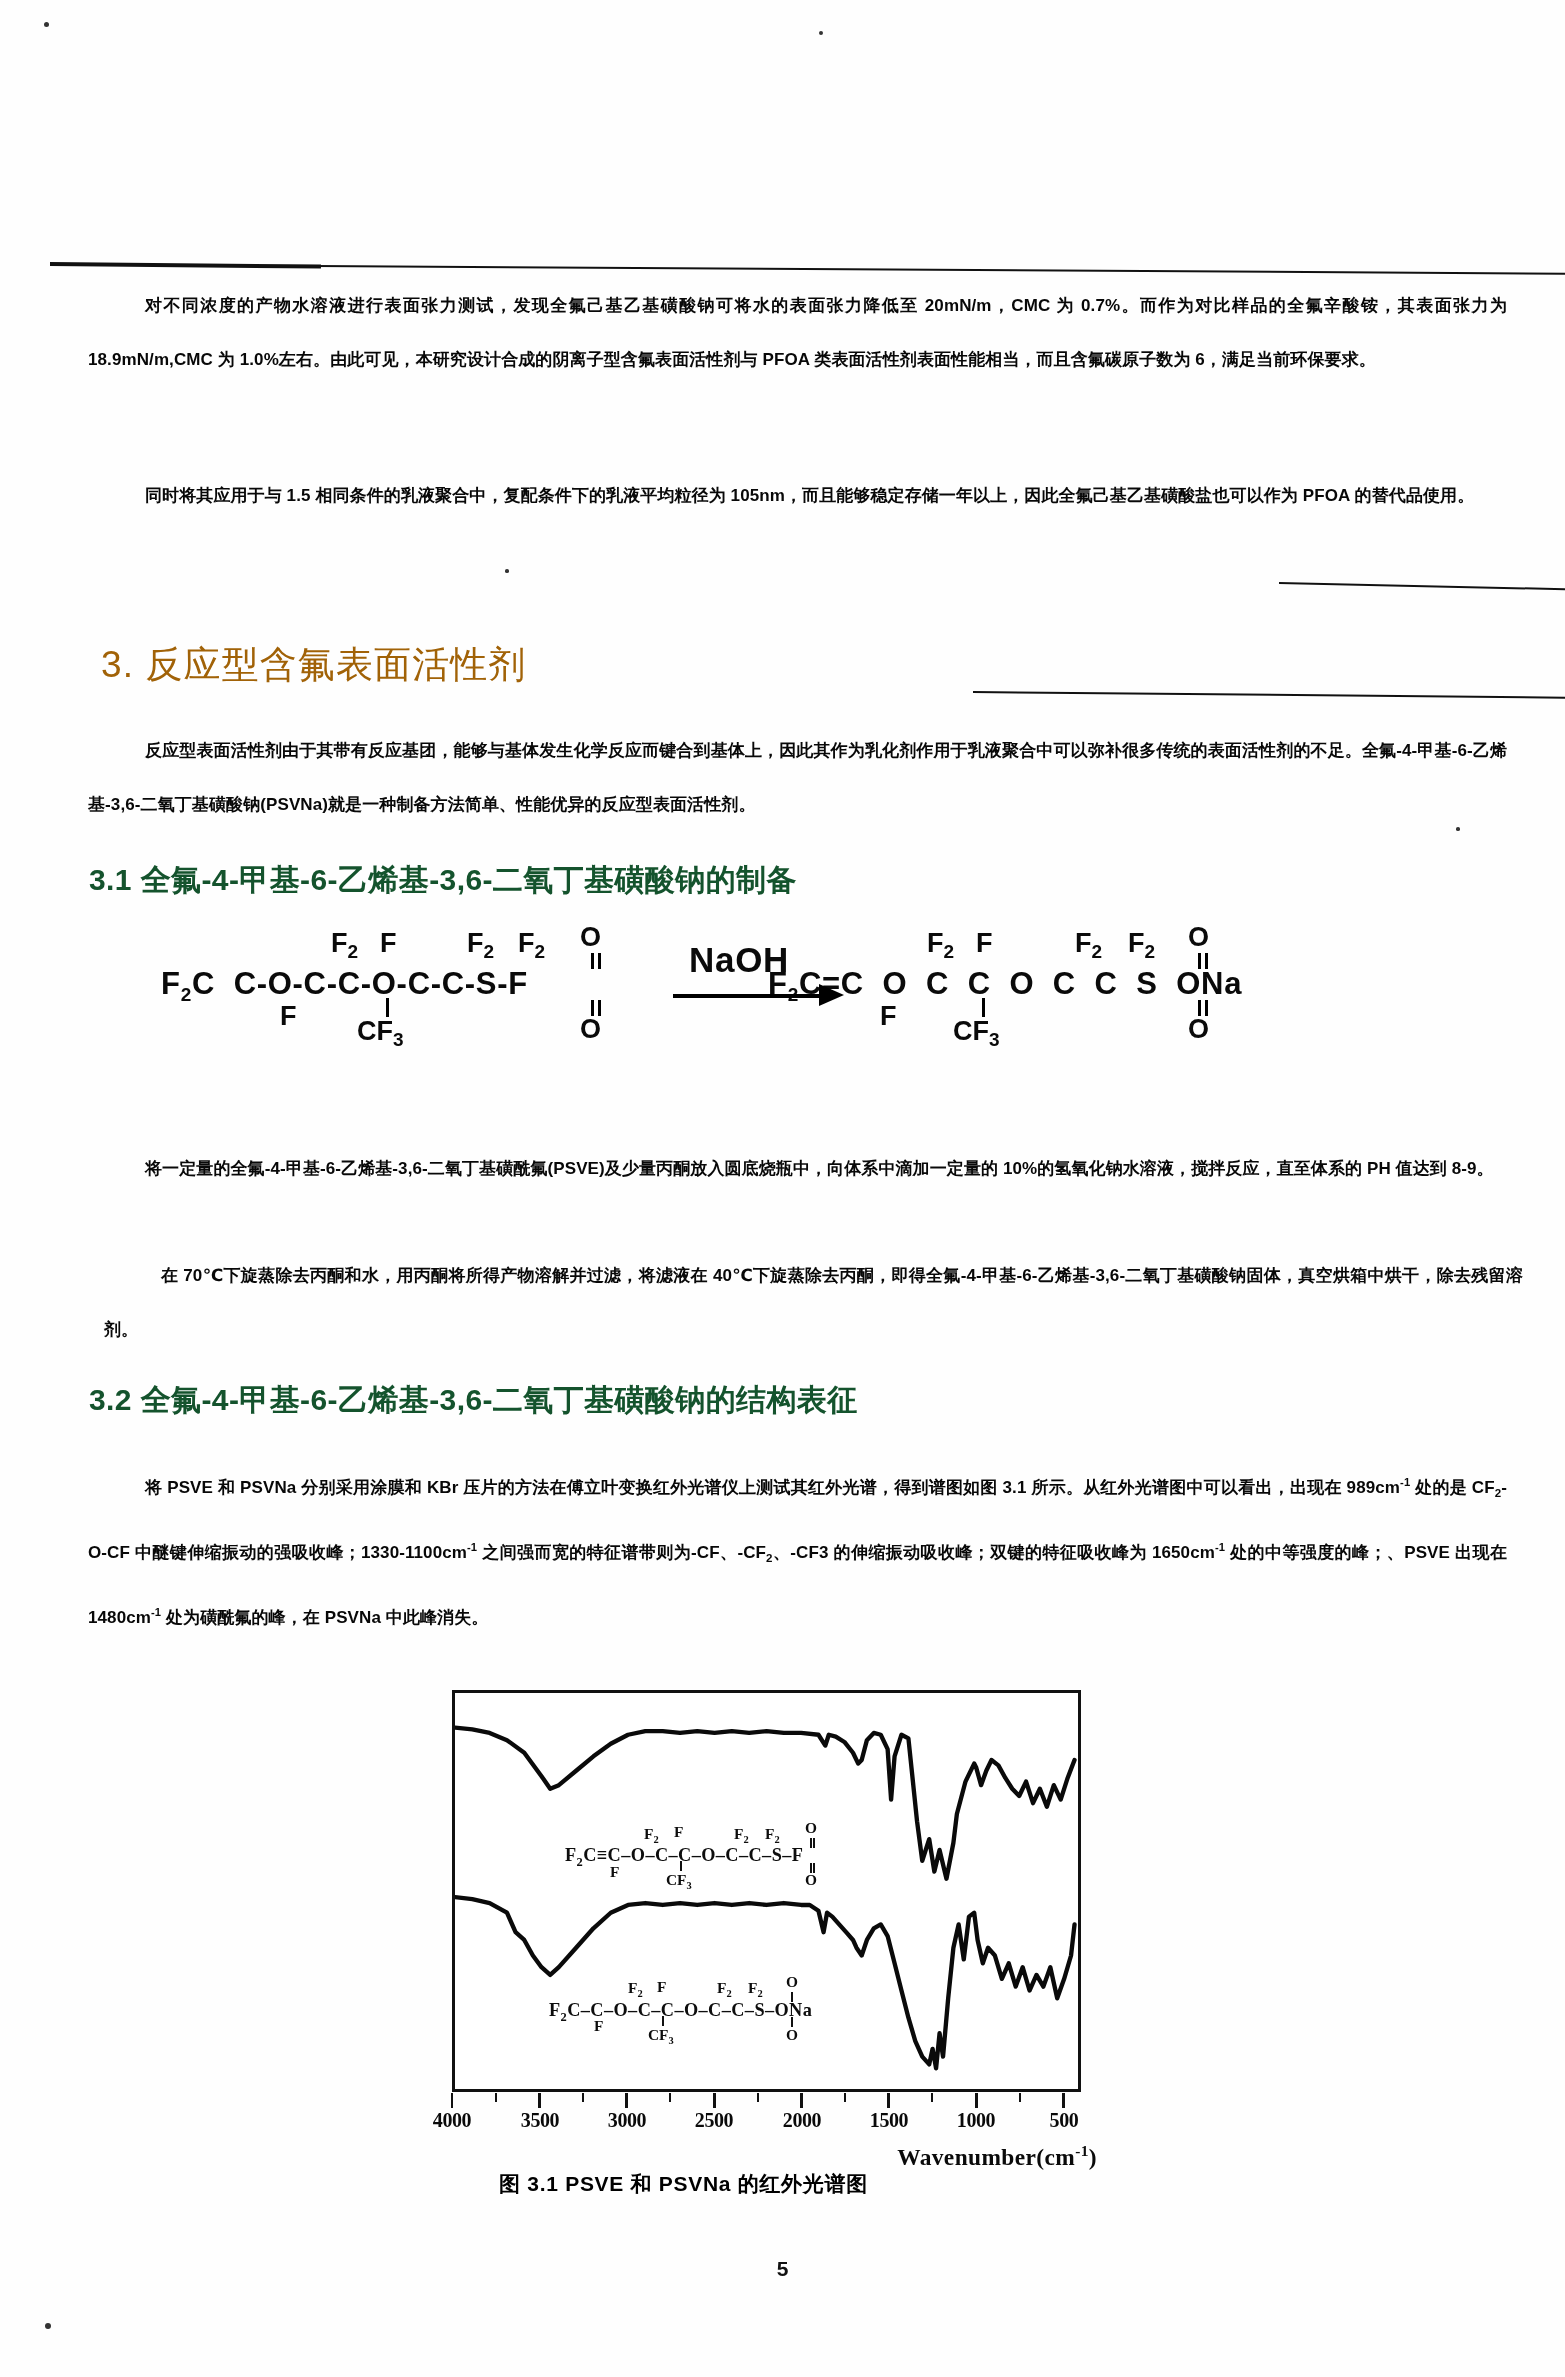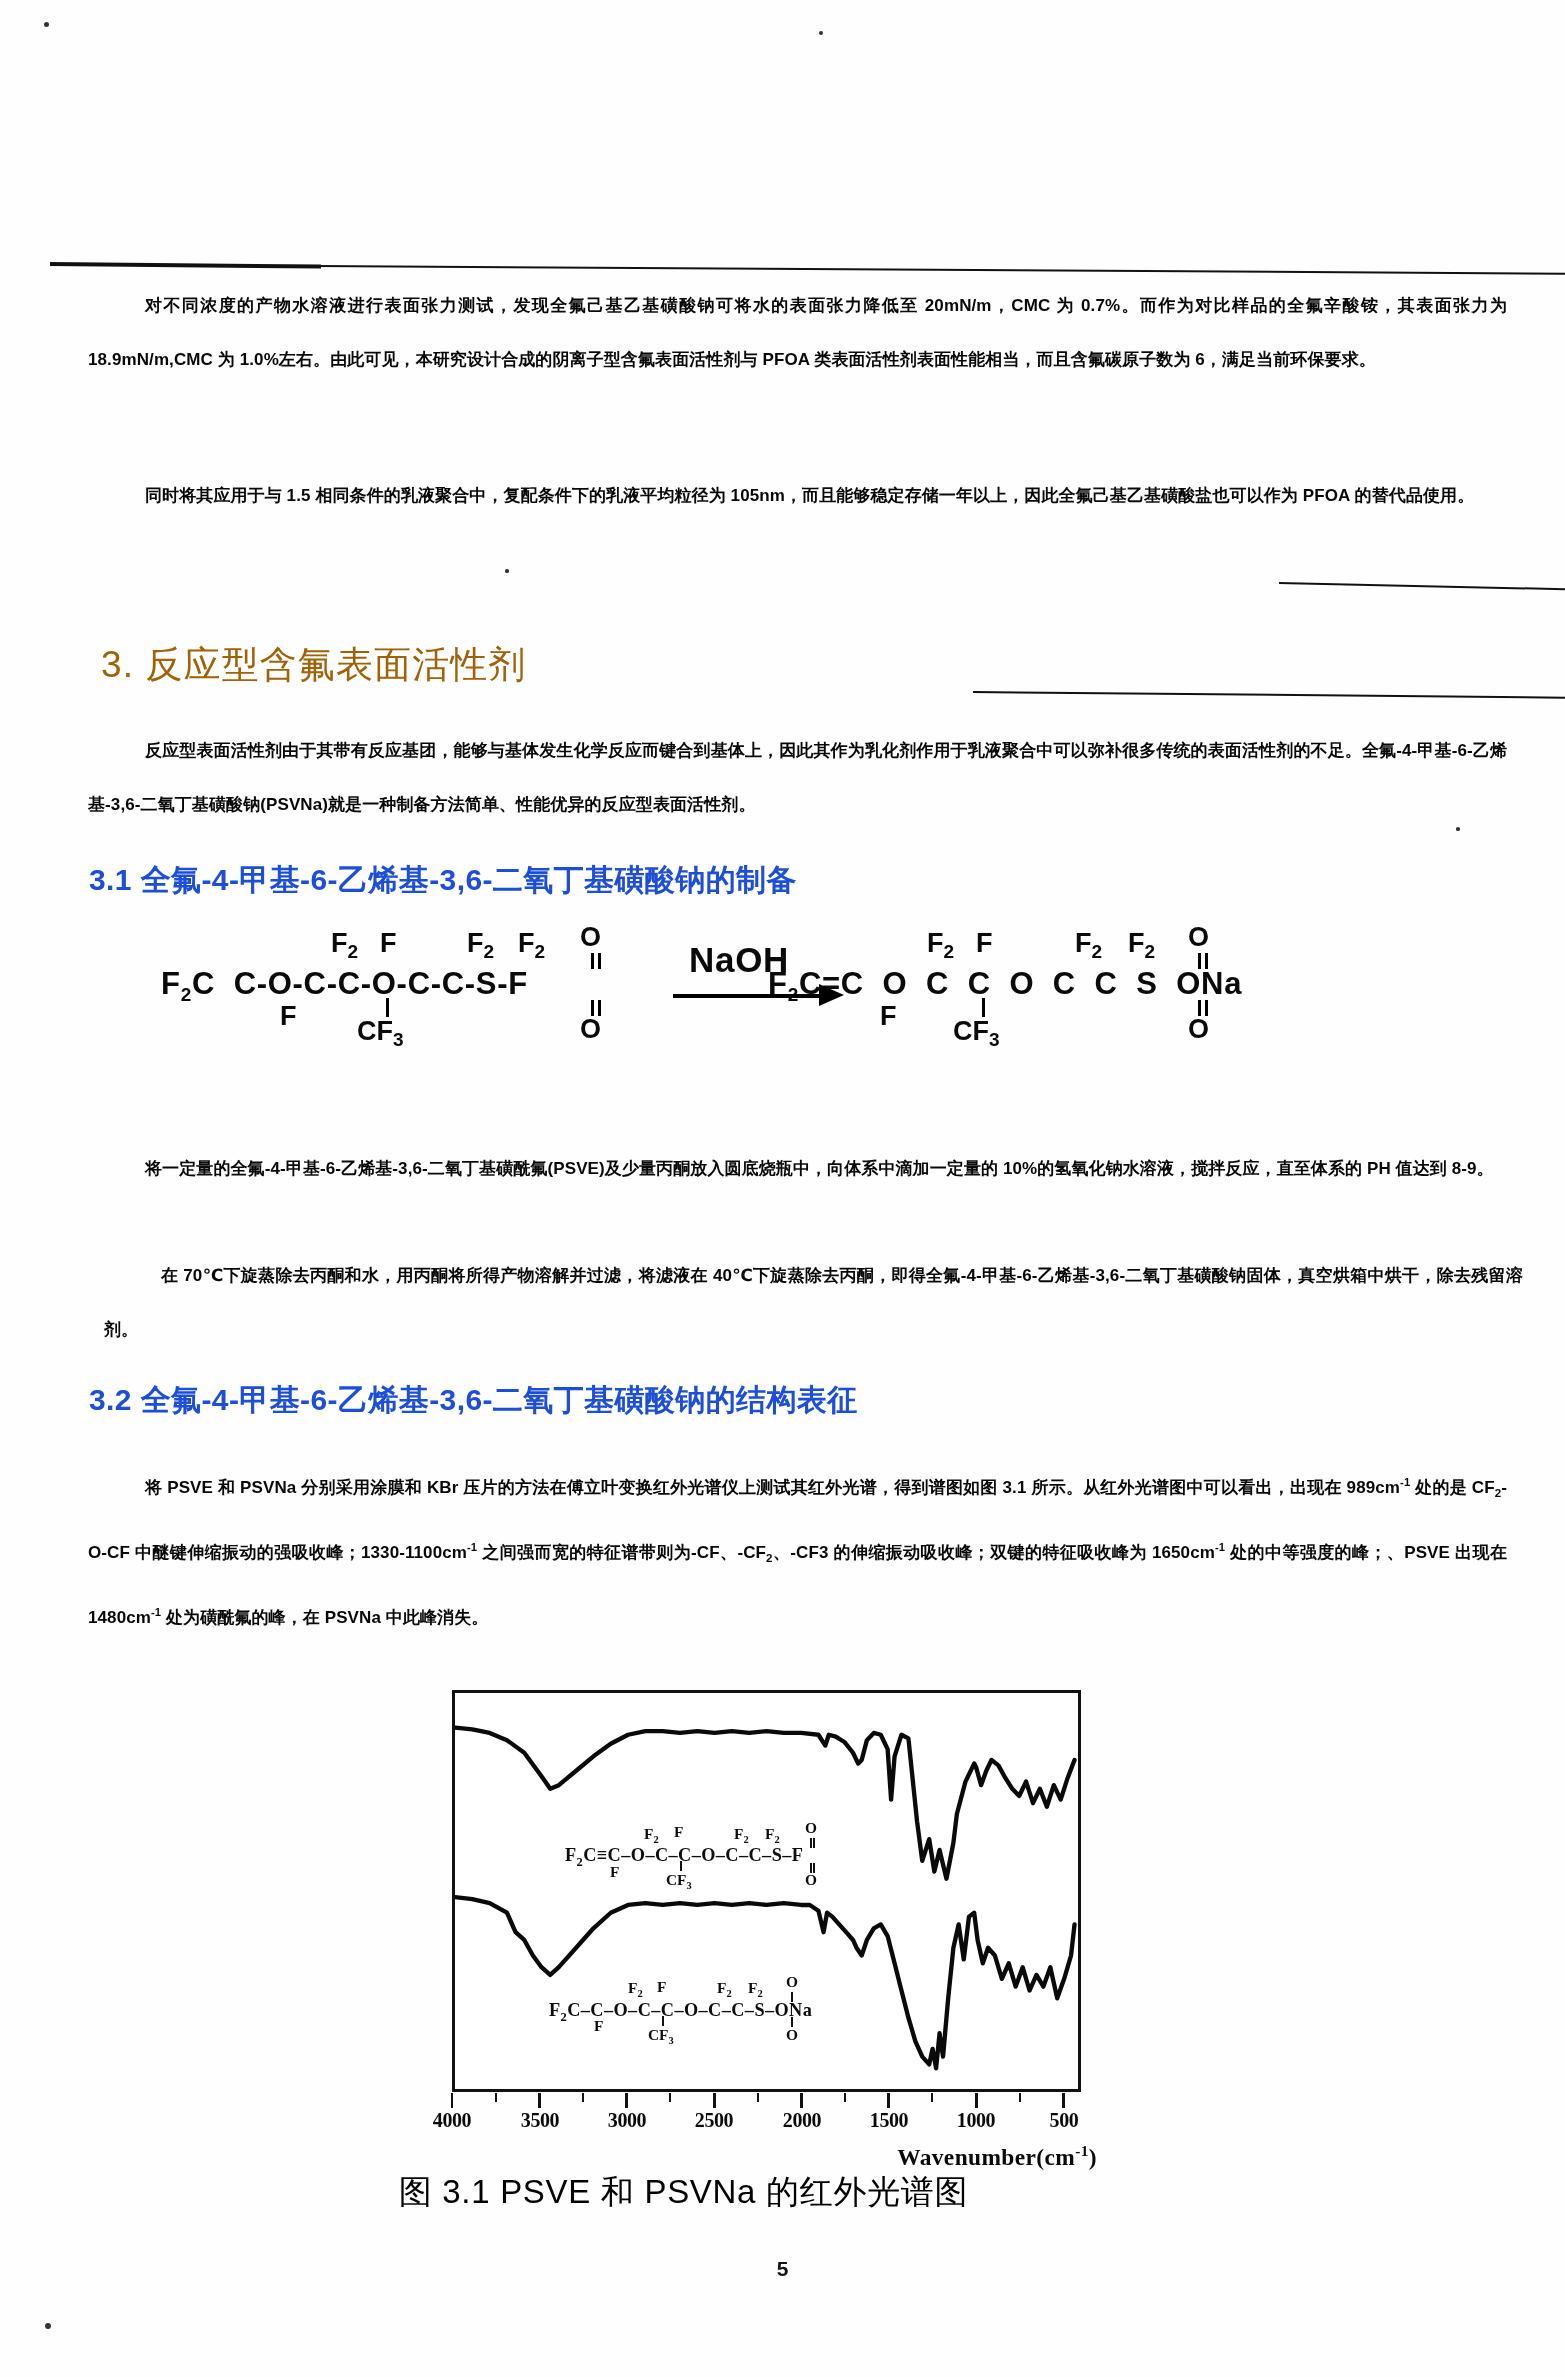--- a/index.html
+++ b/index.html
@@ -40,21 +40,21 @@
   .indent{text-indent:57px;}
 
   h2.sec-title{
     position:absolute;margin:12px;padding:0;
     font-size:37px;font-weight:400;letter-spacing:1.1px;
     color:#a16207;
   }
   h3.sub-title{
     position:absolute;margin:0;padding:0;
     font-size:30px;font-weight:800;letter-spacing:0.4px;
-    color:#1d4ed8;
+    color:#14532d;
   }
 
   
   .scheme{
     position:absolute;
     left:161px;top:928px;width:1273px;height:146px;
     font-family:"Liberation Sans","DejaVu Sans",sans-serif;
   }
   .chem-row{position:absolute;white-space:nowrap;font-weight:800;}
   .chem-main{font-size:31px;letter-spacing:0.7px;}
@@ -82,21 +82,21 @@
   .axis-title{position:absolute;left:0;top:465px;width:658px;text-align:right;
     font-size:23.4px;font-weight:800;font-family:"Liberation Serif","DejaVu Serif",serif;letter-spacing:0.4px;}
   .axis-title sup{font-size:15.4px;}
 
   .inline-struct{position:absolute;white-space:nowrap;
     font-family:"Liberation Serif","DejaVu Serif",serif;font-weight:800;color:#0d0d0d;}
   .is-main{font-size:18.3px;letter-spacing:0.4px;}
   .is-sup{font-size:15.4px;}
 
   .fig-caption{position:absolute;left:0;top:2170px;width:1367px;text-align:center;
-    font-size:33px;font-weight:400;letter-spacing:0.7px;color:#000;}
+    font-size:21px;font-weight:700;letter-spacing:0.7px;color:#000;}
 
   .page-num{position:absolute;left:0;top:2257px;width:1565px;text-align:center;
     font-size:21px;font-weight:700;color:#111;}
 
   sub{font-size:0.68em;}
   sup{font-size:0.66em;}
 </style>
 </head>
 <body>
 

